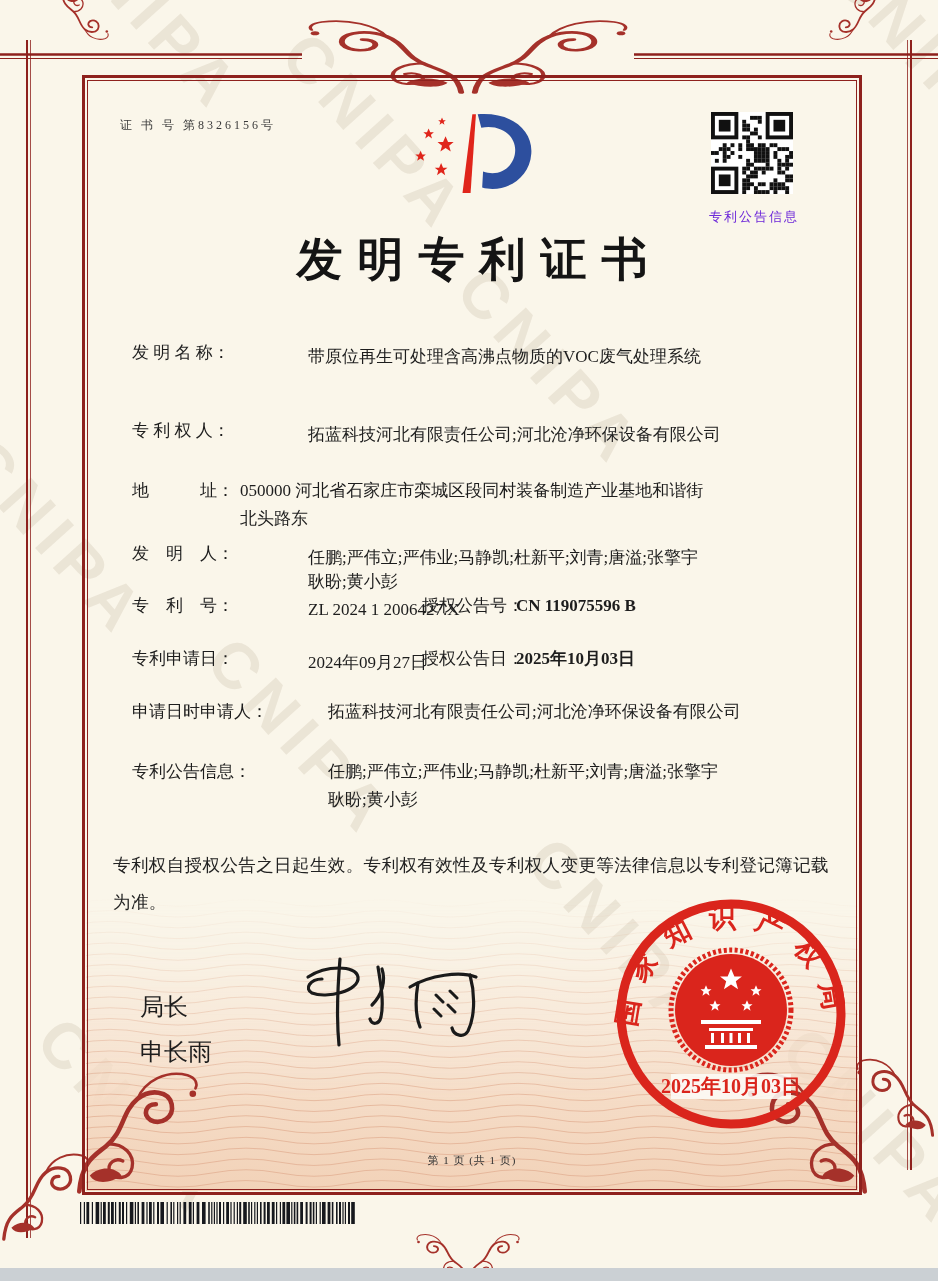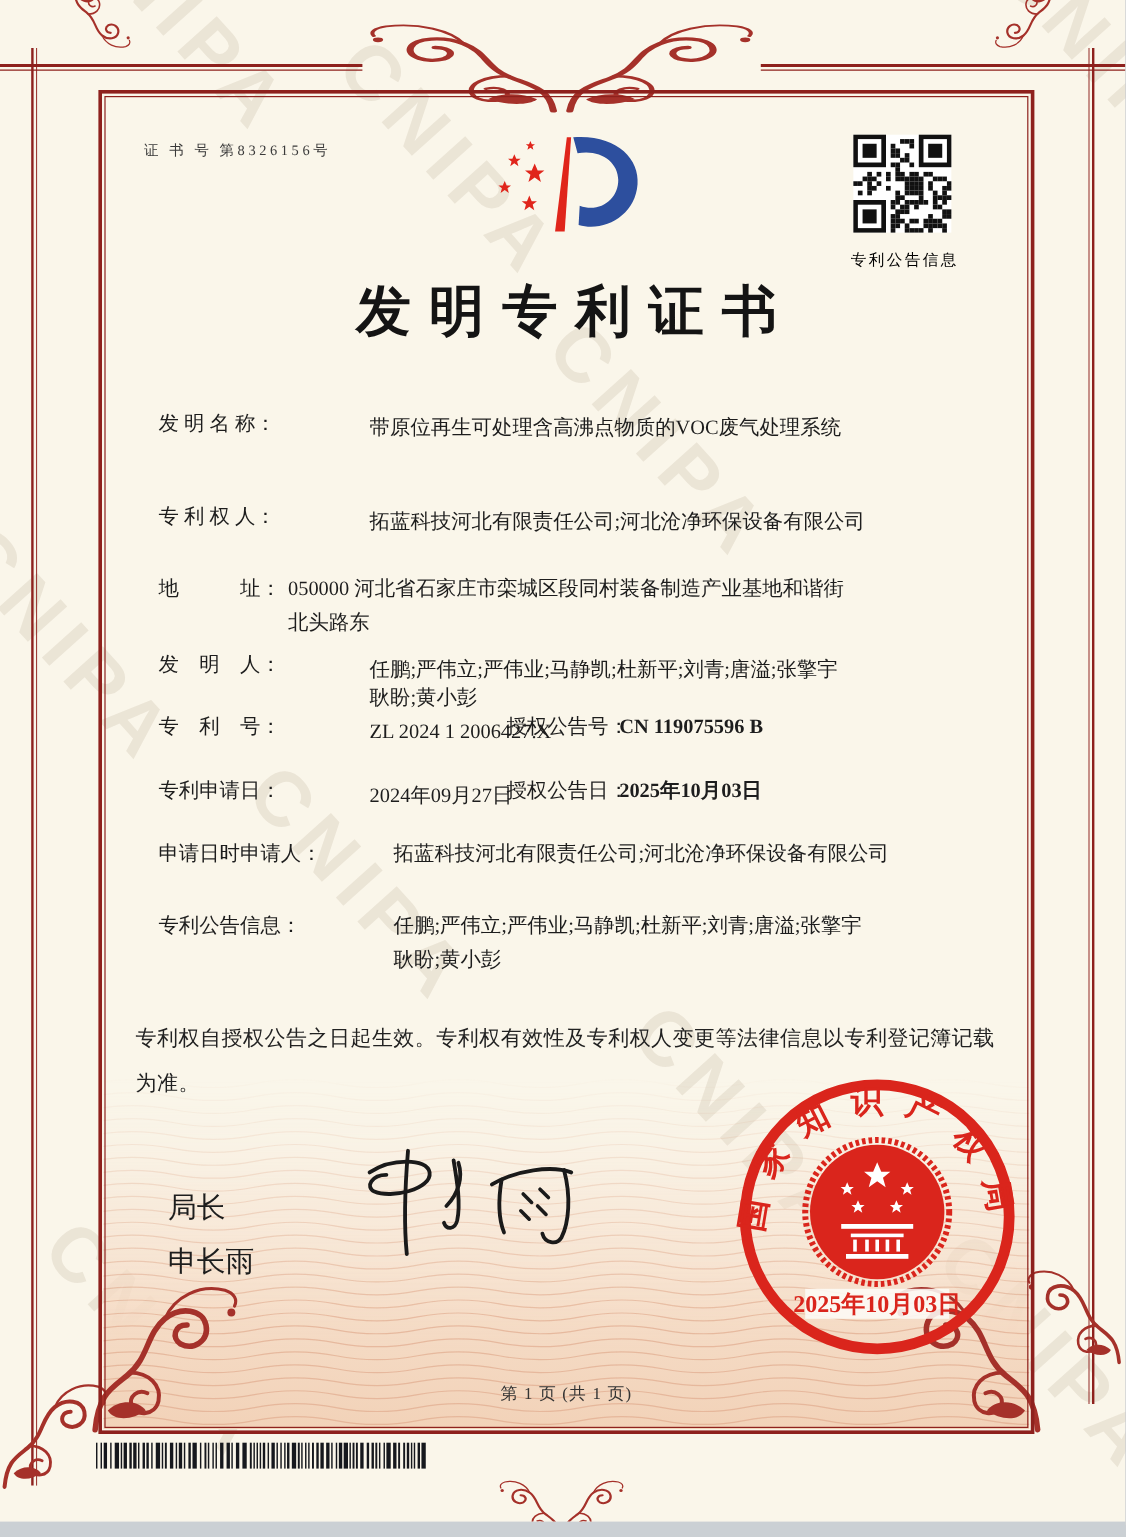--- a/index.html
+++ b/index.html
@@ -24,21 +24,21 @@
   
   .band{position:absolute;left:86px;top:895px;width:772px;height:296px;
         background:linear-gradient(180deg, rgba(246,224,208,0) 0%, rgba(246,222,203,.75) 35%, #f4d9c2 78%, #f2d2b8 100%);
         -webkit-mask-image:linear-gradient(180deg,transparent 0,rgba(0,0,0,.5) 30%,#000 70%);
         mask-image:linear-gradient(180deg,transparent 0,rgba(0,0,0,.5) 30%,#000 70%);}
   .band svg{position:absolute;left:0;top:0;}
 
   .cert-no{position:absolute;left:120px;top:117px;font-size:12px;letter-spacing:3px;color:#3a3a3a;}
   .qr{position:absolute;left:711px;top:112px;width:82px;height:82px;}
   .qr-label{position:absolute;left:698px;top:208px;width:112px;text-align:center;
-            font-size:13px;letter-spacing:2px;color:#000000;}
+            font-size:13px;letter-spacing:2px;color:#6d28d9;}
   .logo{position:absolute;left:391px;top:109px;width:152px;height:100px;}
   .title{position:absolute;left:82px;top:229px;width:780px;text-align:center;
          font-size:46px;font-weight:bold;letter-spacing:15px;color:#141414;text-indent:15px;}
 
   .row{position:absolute;left:132px;width:710px;font-size:17px;color:#1d1d1d;line-height:28px;}
   .row .lab{position:absolute;left:0;top:0;white-space:nowrap;}
   .row .val{position:absolute;left:176px;top:4px;white-space:nowrap;font-family:Liberation Serif, serif;}
   .row .val-addr{position:absolute;left:108px;top:0;width:478px;white-space:normal;}
   .row .val2{position:absolute;left:176px;top:28px;white-space:nowrap;}
   .row .valw{position:absolute;left:196px;top:0;white-space:nowrap;}
@@ -51,21 +51,21 @@
   .statement .l1{text-indent:20px;}
 
   .signatory{position:absolute;left:140px;top:984px;font-size:24px;color:#1d1d1d;line-height:45px;
              font-family:"Liberation Sans","DejaVu Sans",sans-serif;}
   .signature{position:absolute;left:278px;top:953px;width:220px;height:100px;}
 
   .seal{position:absolute;left:609px;top:892px;width:244px;height:244px;}
   .seal text{font-family:"Liberation Serif","DejaVu Serif",serif;font-weight:bold;}
 
   .footer{position:absolute;left:82px;top:1153px;width:780px;text-align:center;
-          font-size:14px;color:#333;letter-spacing:1px;}
+          font-size:11px;color:#333;letter-spacing:1px;}
   .barcode{position:absolute;left:78px;top:1202px;width:280px;height:22px;}
 </style>
 </head>
 <body>
 
 <svg width="0" height="0" style="position:absolute" aria-hidden="true">
   <defs>
     <g id="star">
       <polygon points="0,-10 2.94,-3.09 9.51,-3.09 4.19,1.18 6.12,8.09 0,3.82 -6.12,8.09 -4.19,1.18 -9.51,-3.09 -2.94,-3.09"></polygon>
     </g>

